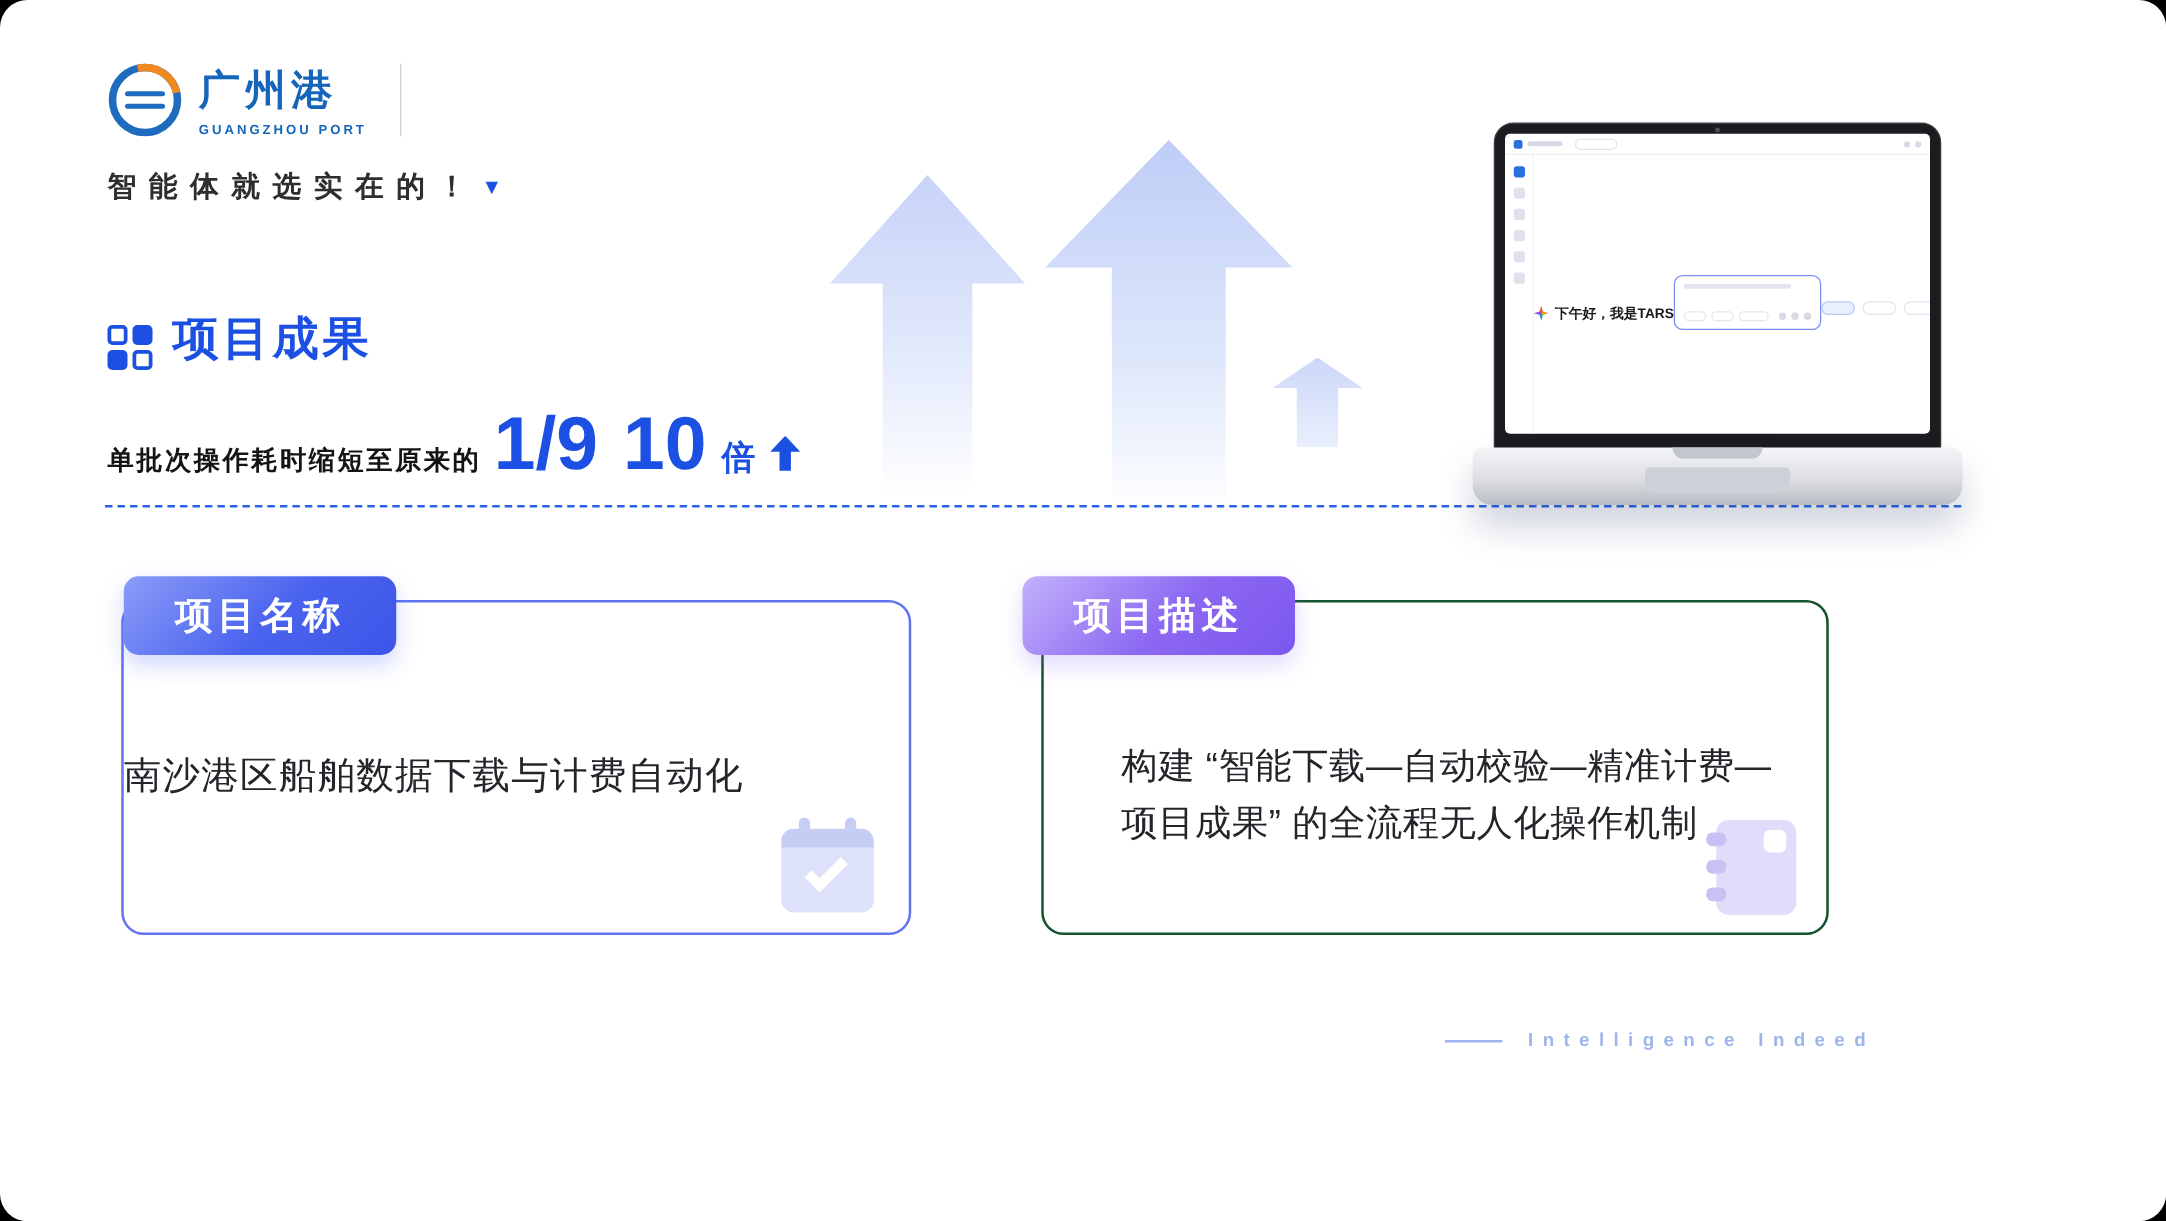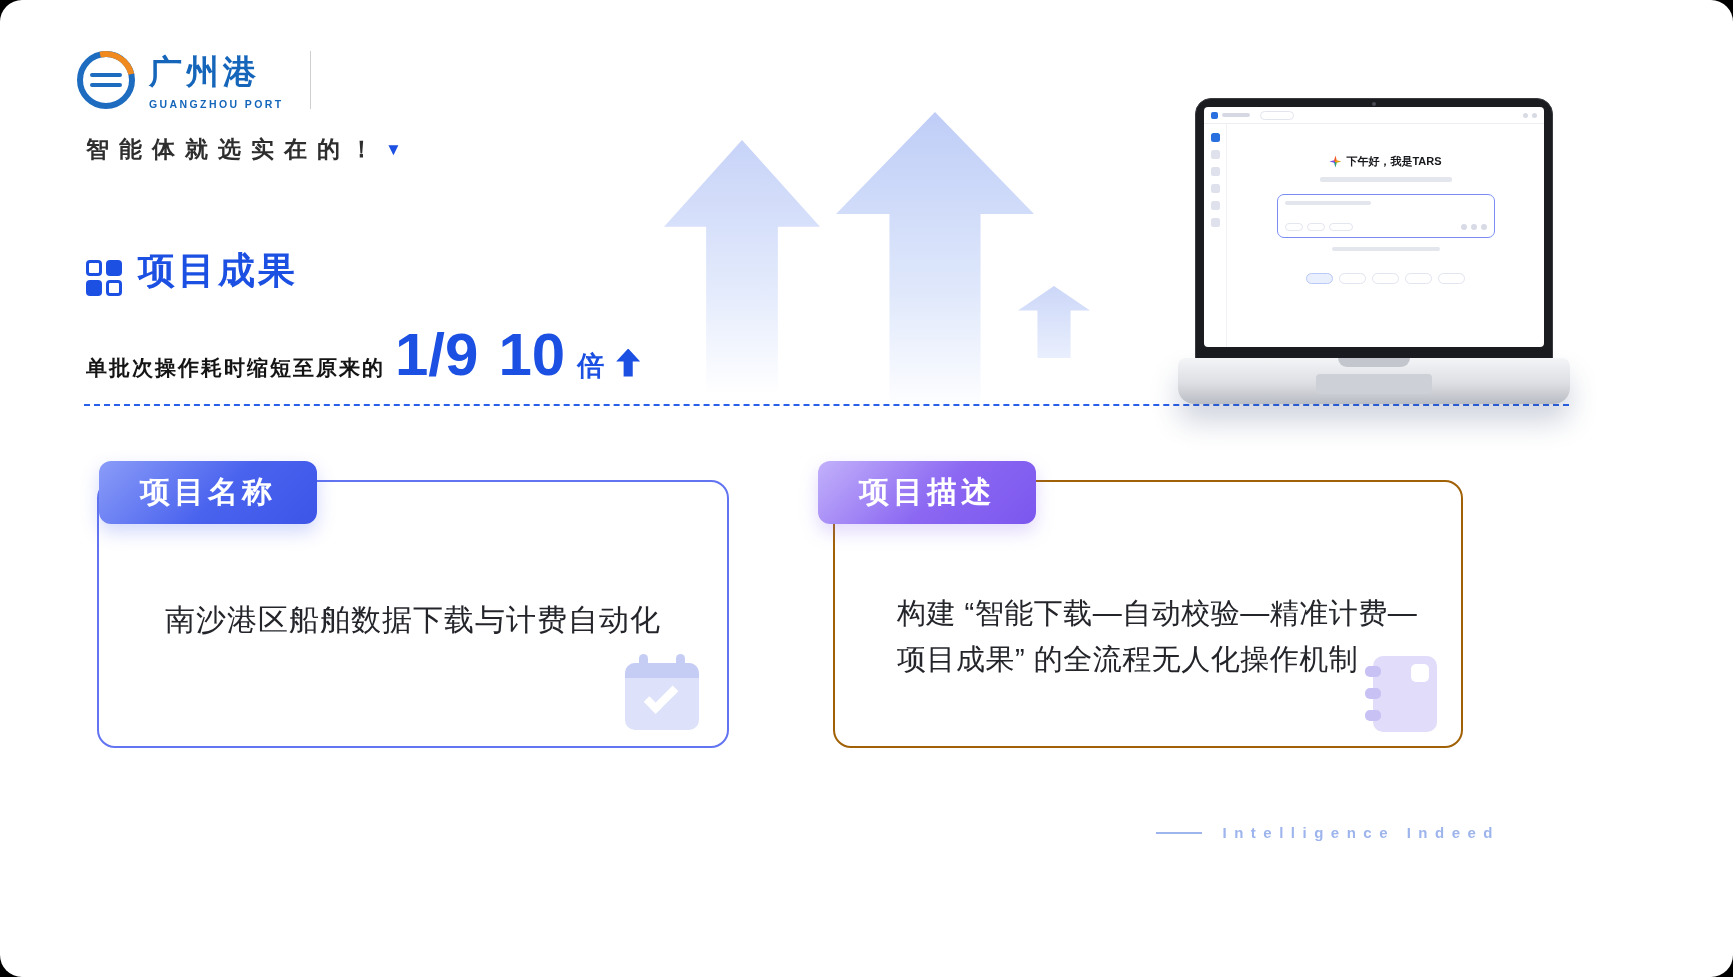--- a/index.html
+++ b/index.html
@@ -7,21 +7,21 @@
   body{font-family:"Liberation Sans","DejaVu Sans",sans-serif;}
   .slide{position:relative;width:1733px;height:977px;background:#fff;border-radius:22px;overflow:hidden;}
 
   
   .bg-arrow{position:absolute;clip-path:polygon(50% 0,100% 34%,73% 34%,73% 100%,27% 100%,27% 34%,0 34%);z-index:0;}
   .arrow-md{left:664px;top:140px;width:156px;height:255px;background:linear-gradient(180deg,#c7d3f8 0%,#e4ebfc 60%,rgba(244,247,255,0) 100%);}
   .arrow-lg{left:836px;top:112px;width:198px;height:300px;background:linear-gradient(180deg,#bfcdf7 0%,#dfe8fb 60%,rgba(244,247,255,0) 100%);}
   .arrow-sm{left:1018px;top:286px;width:72px;height:72px;background:linear-gradient(180deg,#ccd7f8 0%,#e9effd 100%);}
 
   
-  .header{position:absolute;left:77px;top:50px;display:flex;align-items:center;gap:26px;z-index:2;}
+  .header{position:absolute;left:87px;top:50px;display:flex;align-items:center;gap:26px;z-index:2;}
   .logo-block{display:flex;align-items:center;gap:14px;}
   .logo-text{display:flex;flex-direction:column;gap:3px;}
   .gz-mark{position:relative;width:58px;height:58px;border-radius:50%;border:6px solid #1e6cc0;flex:0 0 auto;}
   .gz-mark::before{content:"";position:absolute;inset:-6px;border-radius:50%;border:6px solid transparent;border-top-color:#f08a1f;transform:rotate(32deg);}
   .gz-mark::after{content:"";position:absolute;left:7px;right:7px;top:16px;height:4px;border-radius:2px;background:#1e6cc0;box-shadow:0 10px 0 #1e6cc0;}
   .gz-title{font-size:33px;font-weight:bold;color:#1566ba;letter-spacing:4px;}
   .gz-sub{font-size:10.5px;font-weight:bold;color:#1566ba;letter-spacing:2.4px;}
   .logo-divider{width:1px;height:58px;background:#cfcfcf;}
   .ii-mark{position:relative;width:54px;height:54px;flex:0 0 auto;}
   .ii-mark::before{content:"";position:absolute;inset:2px;border-radius:50%;border:7px solid transparent;border-top-color:#f5862b;border-left-color:#f5862b;transform:rotate(24deg);}
@@ -49,22 +49,22 @@
   .h-big{font-size:60px;font-weight:bold;color:#1b50e2;margin:0 10px;}
   .h-unit{font-size:27px;font-weight:bold;color:#1b50e2;margin-left:2px;letter-spacing:0;}
   .h-arrow{width:24px;height:28px;background:#1b50e2;margin-left:12px;align-self:center;transform:translateY(8px);clip-path:polygon(50% 0,100% 46%,69% 46%,69% 100%,31% 100%,31% 46%,0 46%);}
 
   
   .divider-dashed{position:absolute;left:84px;right:164px;top:404px;border-top:2.5px dashed #2b61e8;z-index:1;}
 
   
   .card{position:absolute;top:480px;height:268px;background:#fff;border-radius:18px;z-index:2;}
   .card-name{left:97px;width:632px;border:2px solid #6274f1;}
-  .card-desc{left:833px;width:630px;border:2px solid #a16207;}
-  .card-name-content{position:absolute;left:0;right:0;top:118px;text-align:center;font-size:30px;color:#23252a;letter-spacing:1px;}
+  .card-desc{left:833px;width:630px;border:2px solid #14532d;}
+  .card-name-content{position:absolute;left:0;right:0;top:118px;text-align:left;font-size:30px;color:#23252a;letter-spacing:1px;}
   .card-desc-content{position:absolute;left:62px;top:108px;font-size:29px;color:#23252a;line-height:46px;letter-spacing:.5px;}
   .badge{position:absolute;z-index:3;display:flex;align-items:center;justify-content:center;color:#fff;font-size:30px;font-weight:bold;letter-spacing:4px;border-radius:12px;width:218px;height:63px;}
   .badge-name{left:99px;top:461px;background:linear-gradient(135deg,#8b9cf8 0%,#4a63ee 55%,#3d55e8 100%);box-shadow:0 8px 18px rgba(74,99,238,.25);}
   .badge-desc{left:818px;top:461px;background:linear-gradient(135deg,#c2b1fa 0%,#8b67f2 55%,#7c57ef 100%);box-shadow:0 8px 18px rgba(139,103,242,.25);}
 
   
   .cal-icon{position:absolute;right:28px;bottom:16px;width:74px;height:76px;}
   .cal-icon .ring{position:absolute;top:0;width:9px;height:18px;border-radius:4.5px;background:#c6cdf5;}
   .cal-icon .r1{left:14px;}.cal-icon .r2{right:14px;}
   .cal-body{position:absolute;left:0;right:0;top:9px;bottom:0;background:#dde2fa;border-radius:10px;overflow:hidden;}
@@ -86,21 +86,21 @@
   .s-topbar{position:absolute;left:0;right:0;top:0;height:17px;border-bottom:1px solid #ededf2;display:flex;align-items:center;gap:4px;padding:0 7px;}
   .s-logo{width:7px;height:7px;border-radius:2px;background:#2a6fe0;}
   .s-bar{background:#e4e6ee;border-radius:2px;}
   .tb-name{width:28px;height:4px;background:#d6d9e4;border-radius:2px;}
   .s-pill{width:34px;height:9px;border:1px solid #e2e4ee;border-radius:5px;margin-left:6px;}
   .s-top-right{margin-left:auto;display:flex;gap:4px;}
   .s-top-right i{width:5px;height:5px;border-radius:50%;background:#d8dbe4;}
   .s-side{position:absolute;left:0;top:17px;bottom:0;width:23px;border-right:1px solid #f1f2f6;display:flex;flex-direction:column;align-items:center;gap:8px;padding-top:9px;}
   .s-side i{width:9px;height:9px;border-radius:2.5px;background:#dfe2ec;}
   .s-side i.act{background:#2a6fe0;}
-  .s-main{position:absolute;left:23px;right:0;top:17px;bottom:0;display:flex;flex-direction:column;align-items:center;}
+  .s-main{position:absolute;left:23px;right:0;top:17px;bottom:0;display:flex;flex-direction:row;align-items:center;}
   .s-greet{margin-top:30px;display:flex;align-items:center;gap:5px;}
   .s-star{width:12px;height:12px;clip-path:polygon(50% 0,61% 39%,100% 50%,61% 61%,50% 100%,39% 61%,0 50%,39% 39%);background:conic-gradient(#f25022,#f8a00c,#35b24a,#2a6fe0,#8a4de8,#f25022);}
   .s-greet-text{font-size:11px;font-weight:bold;color:#17181c;white-space:nowrap;}
   .s-bar.sub{width:132px;height:5px;margin-top:8px;}
   .s-input{margin-top:12px;width:218px;height:44px;border:1.4px solid #7b8df5;border-radius:7px;padding:6px 7px;display:flex;flex-direction:column;justify-content:space-between;background:#fff;}
   .s-bar.ph{width:86px;height:4px;}
   .s-input-row{display:flex;align-items:center;gap:4px;}
   .s-input-row .sp{width:18px;height:8px;border:1px solid #e4e6f0;border-radius:4px;}
   .s-input-row .sp.w24{width:24px;}
   .s-input-row .flex{flex:1;}

